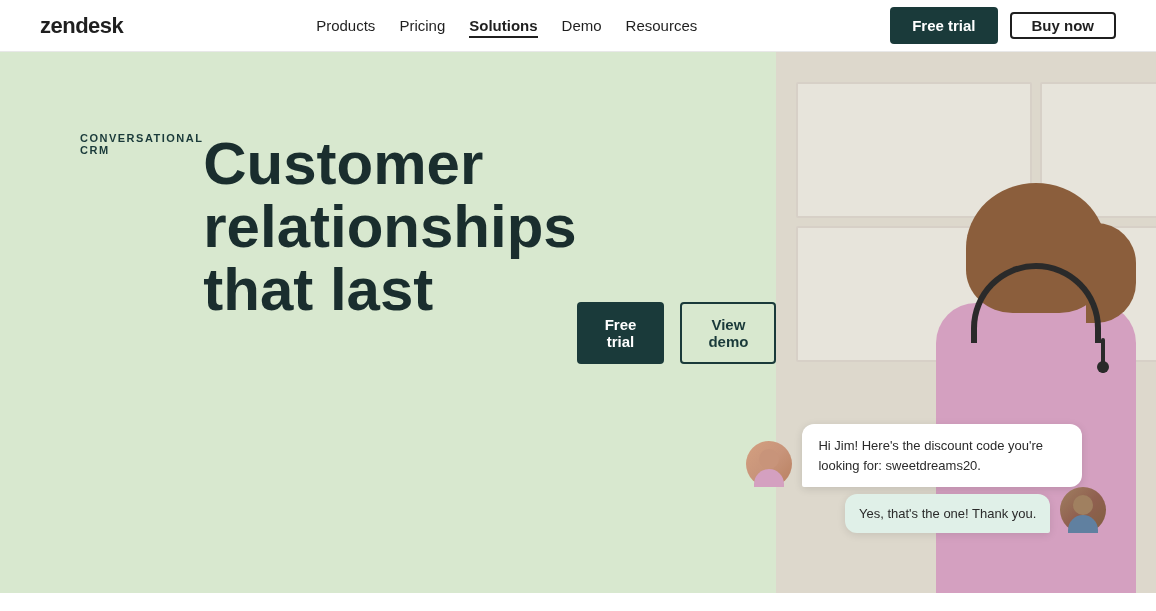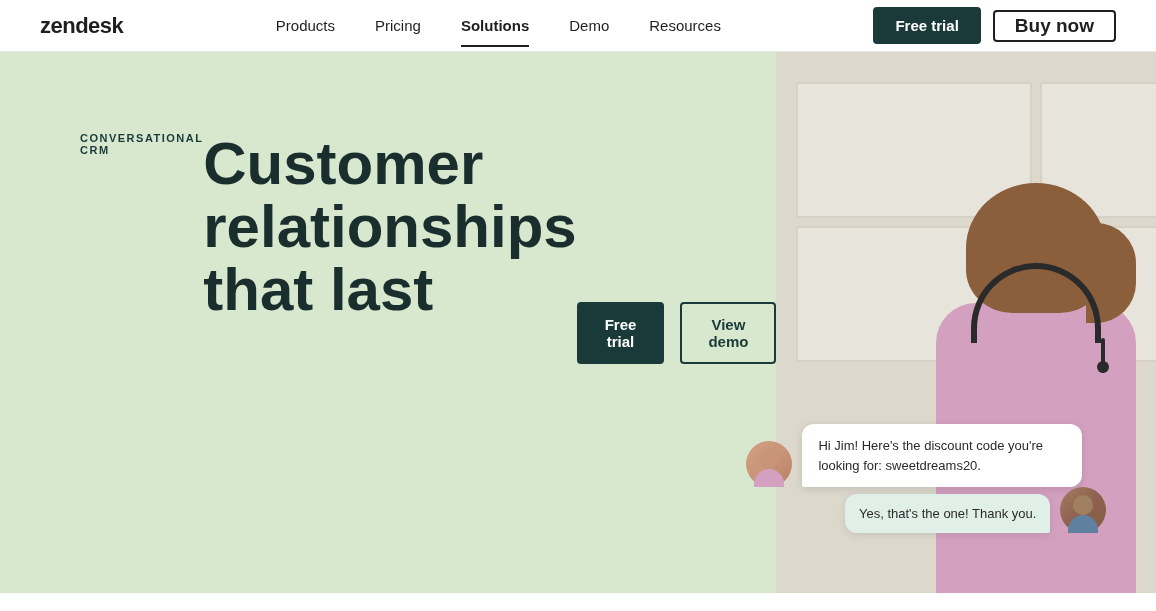--- a/index.html
+++ b/index.html
@@ -18,33 +18,33 @@
     .navbar-logo {
       font-size: 22px;
       font-weight: 700;
       color: #1f1f1f;
       letter-spacing: -0.5px;
     }
     .navbar-logo span { color: #1f1f1f; }
     .navbar-nav {
       display: flex;
       align-items: flex-start;
-      gap: 40px;
+      gap: 24px;
       list-style: none;
     }
     .navbar-nav li a {
       text-decoration: none;
       color: #1f1f1f;
       font-size: 15px;
       font-weight: 400;
     }
     .navbar-nav li.active a {
       font-weight: 600;
       border-bottom: 2px solid #1f1f1f;
-      padding-bottom: 11px;
+      padding-bottom: 2px;
     }
     .navbar-actions {
       display: flex;
       align-items: center;
       gap: 12px;
     }
     .btn-free-trial {
       background: #1a3a3a;
       color: #fff;
       border: none;
@@ -53,21 +53,21 @@
       font-size: 15px;
       font-weight: 600;
       cursor: pointer;
     }
     .btn-buy-now {
       background: #fff;
       color: #1f1f1f;
       border: 2px solid #1f1f1f;
       padding: 3px 20px;
       border-radius: 4px;
-      font-size: 19px;
+      font-size: 15px;
       font-weight: 600;
       cursor: pointer;
     }
 
     
     .hero {
       background: #d8e8cf;
       min-height: 541px;
       display: flex;
       align-items: stretch;

